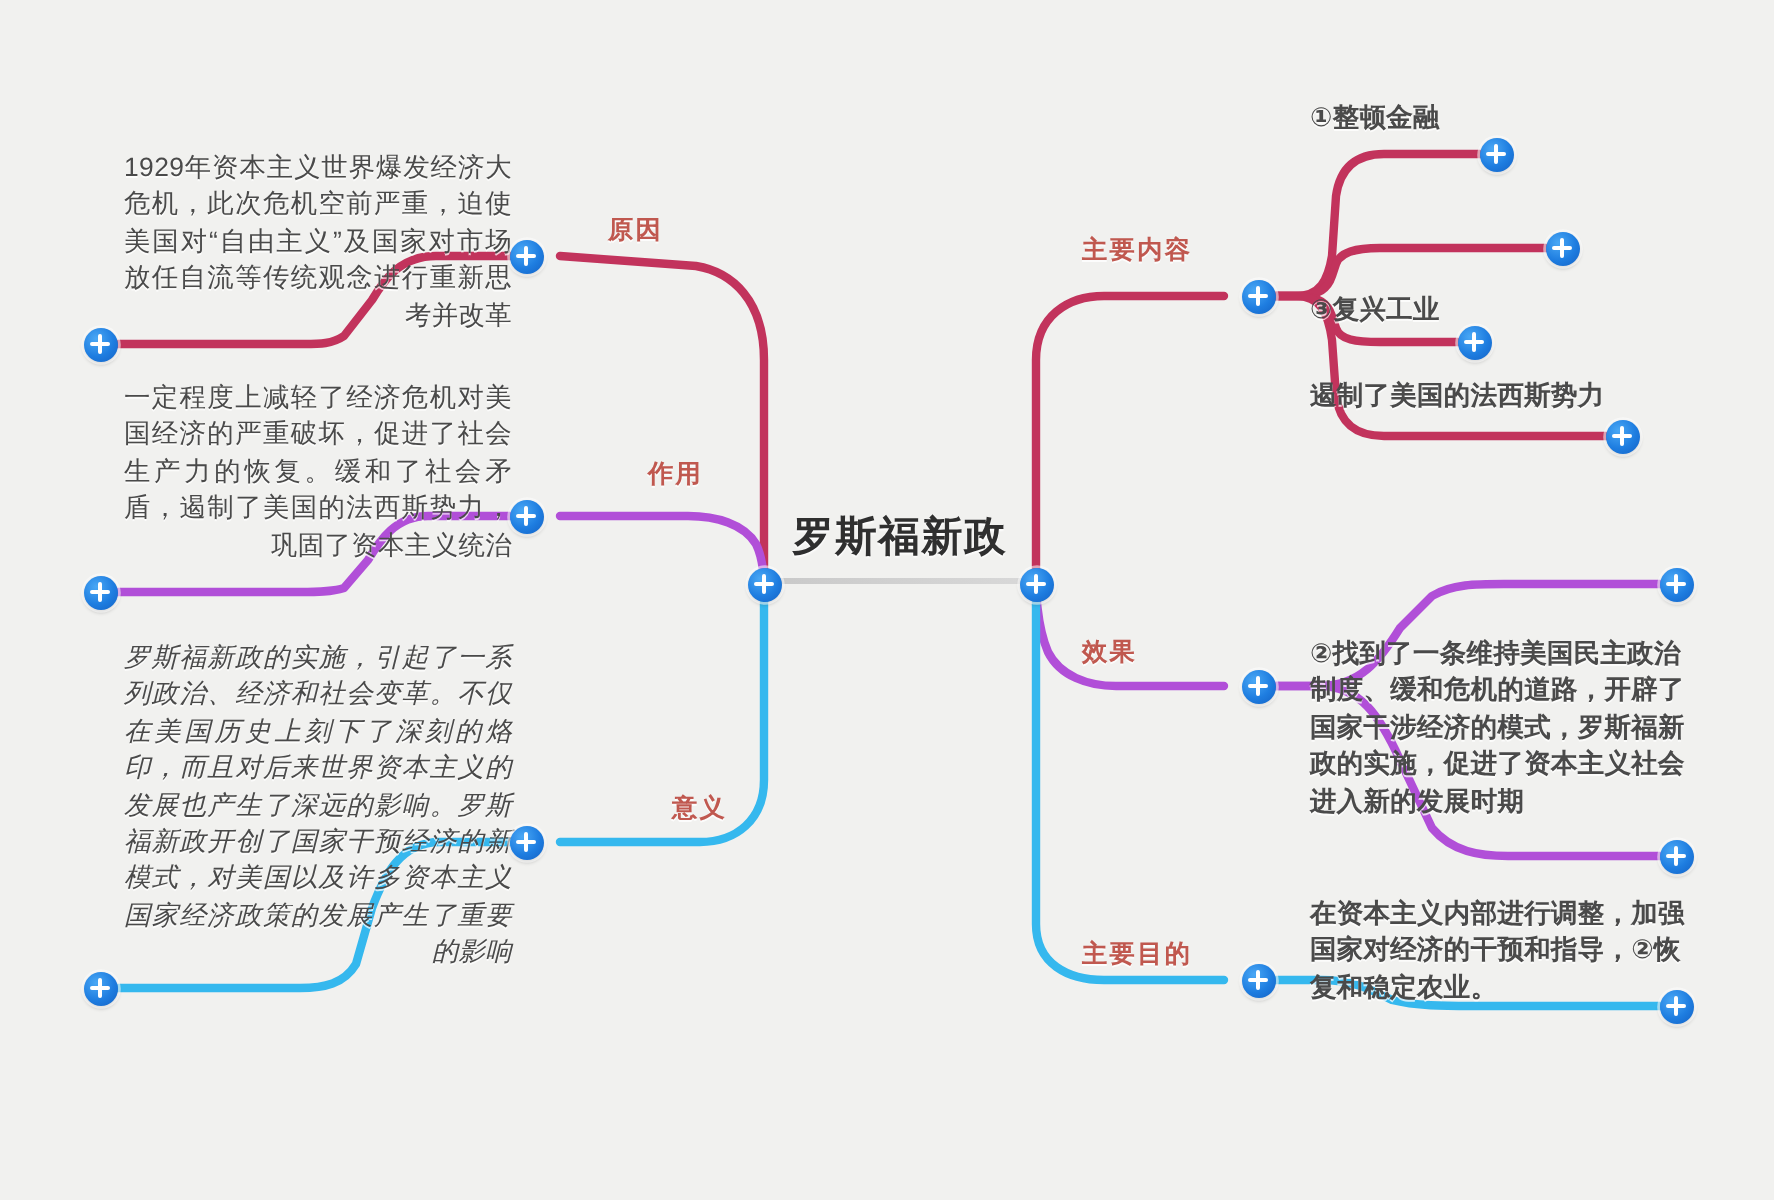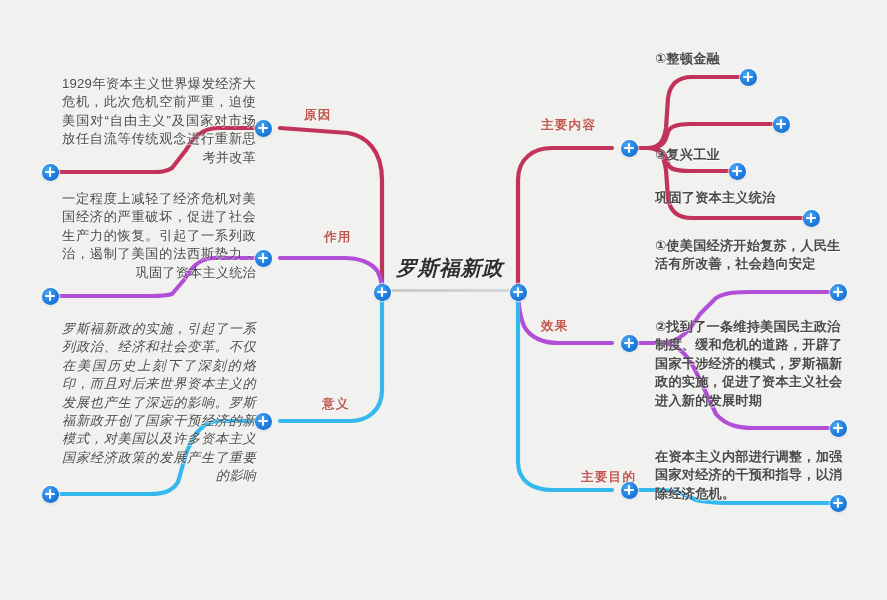--- a/index.html
+++ b/index.html
@@ -45,21 +45,20 @@
     width: 136px;
     height: 44px;
     display: flex;
     align-items: center;
     justify-content: center;
     font-size: 20.5px;
     font-weight: bold;
     color: #2f2f2f;
     letter-spacing: 1px;
     text-shadow: 0 1px 1px rgba(255,255,255,0.9);
-    font-style: italic;
   }
   .center-underline {
     position: absolute;
     left: 386px;
     top: 289px;
     width: 128px;
     height: 3px;
     background: linear-gradient(90deg,#c9c9c9,#d8d8d8);
     border-radius: 2px;
   }
@@ -129,37 +128,36 @@
     <path fill="none" stroke="#35b8ee" stroke-width="4.2" stroke-linecap="round" stroke-linejoin="round" d="M 629,490 L 660,490 C 676,490 684,494 696,500 C 708,503 722,503 736,503 L 838,503"></path>
   </svg>
 
   <div class="center-node">
     <span>罗斯福新政</span>
   </div>
   <div class="center-underline"></div>
 
   <div class="branch-label" style="left:304px; top:107px;">原因</div>
   <div class="branch-label" style="left:324px; top:229px;">作用</div>
-  <div class="branch-label" style="left:322px; top:396px;">意义</div>
+  <div class="branch-label" style="left:336px; top:396px;">意义</div>
   <div class="branch-label" style="left:541px; top:117px;font-family:Liberation Serif, serif;">主要内容</div>
   <div class="branch-label" style="left:541px; top:318px;text-align:center;">效果</div>
-  <div class="branch-label" style="left:541px; top:469px;margin-left:40px;">主要目的</div>
+  <div class="branch-label" style="left:541px; top:469px;">主要目的</div>
 
   <div class="node-text just-right" style="left:62px; top:75px; width:194px;">1929年资本主义世界爆发经济大危机，此次危机空前严重，迫使美国对“自由主义”及国家对市场放任自流等传统观念进行重新思考并改革</div>
-  <div class="node-text just-right" style="left:62px; top:190px; width:194px;">一定程度上减轻了经济危机对美国经济的严重破坏，促进了社会生产力的恢复。引起了一系列政治，遏制了美国的法西斯势力，巩固了资本主义统治</div>
+  <div class="node-text just-right" style="left:62px; top:190px; width:194px;">一定程度上减轻了经济危机对美国经济的严重破坏，促进了社会生产力的恢复。缓和了社会矛盾，遏制了美国的法西斯势力，巩固了资本主义统治</div>
   <div class="node-text just-right" style="left:62px; top:320px; width:194px;font-style:italic;">罗斯福新政的实施，引起了一系列政治、经济和社会变革。不仅在美国历史上刻下了深刻的烙印，而且对后来世界资本主义的发展也产生了深远的影响。罗斯福新政开创了国家干预经济的新模式，对美国以及许多资本主义国家经济政策的发展产生了重要的影响</div>
 
   <div class="node-text lefty" style="left:655px; top:50px; width:210px;">①整顿金融</div>
   <div class="node-text lefty" style="left:655px; top:146px; width:210px;">③复兴工业</div>
-  <div class="node-text lefty" style="left:655px; top:189px; width:210px;">巩固了资本主义统治</div>
+  <div class="node-text lefty" style="left:655px; top:189px; width:210px;">遏制了美国的法西斯势力</div>
 
-  <div class="node-text lefty" style="left:655px; top:237px; width:192px;">①使美国经济开始复苏，人民生活有所改善，社会趋向安定</div>
   <div class="node-text lefty" style="left:655px; top:318px; width:192px;">②找到了一条维持美国民主政治制度、缓和危机的道路，开辟了国家干涉经济的模式，罗斯福新政的实施，促进了资本主义社会进入新的发展时期</div>
 
-  <div class="node-text lefty" style="left:655px; top:448px; width:192px;">在资本主义内部进行调整，加强国家对经济的干预和指导，以消除经济危机。</div>
+  <div class="node-text lefty" style="left:655px; top:448px; width:192px;">在资本主义内部进行调整，加强国家对经济的干预和指导，②恢复和稳定农业。</div>
 
   <div class="handle" style="left:382px; top:292px;"></div>
   <div class="handle" style="left:518px; top:292px;"></div>
 
   <div class="handle" style="left:263px; top:128px;"></div>
   <div class="handle" style="left:50px;  top:172px;"></div>
 
   <div class="handle" style="left:263px; top:258px;"></div>
   <div class="handle" style="left:50px;  top:296px;"></div>
 

